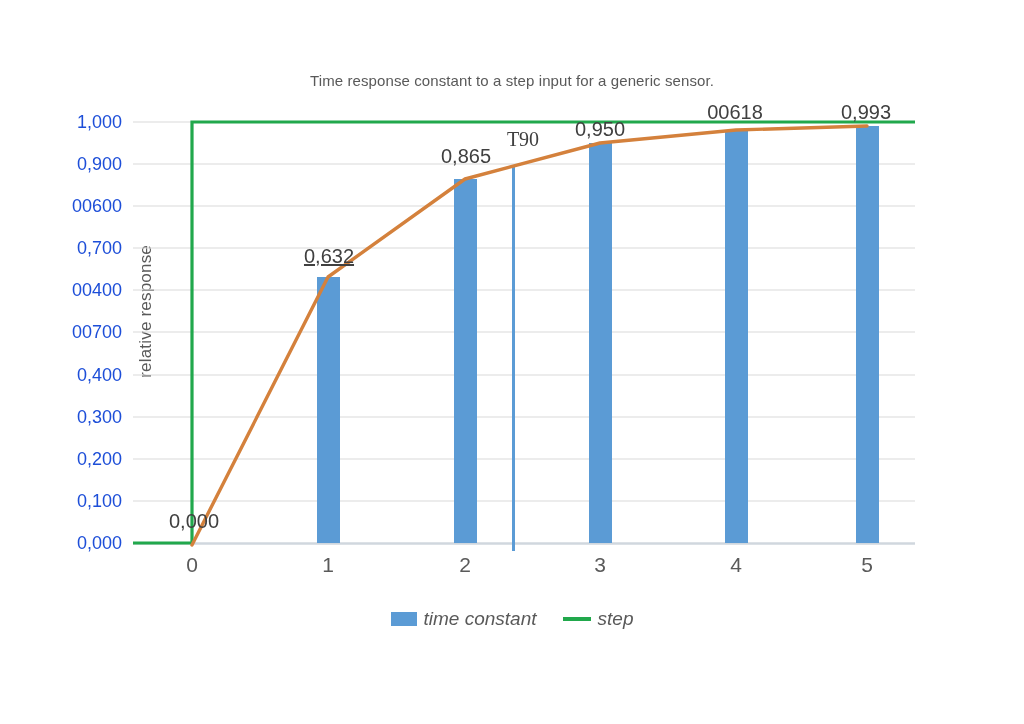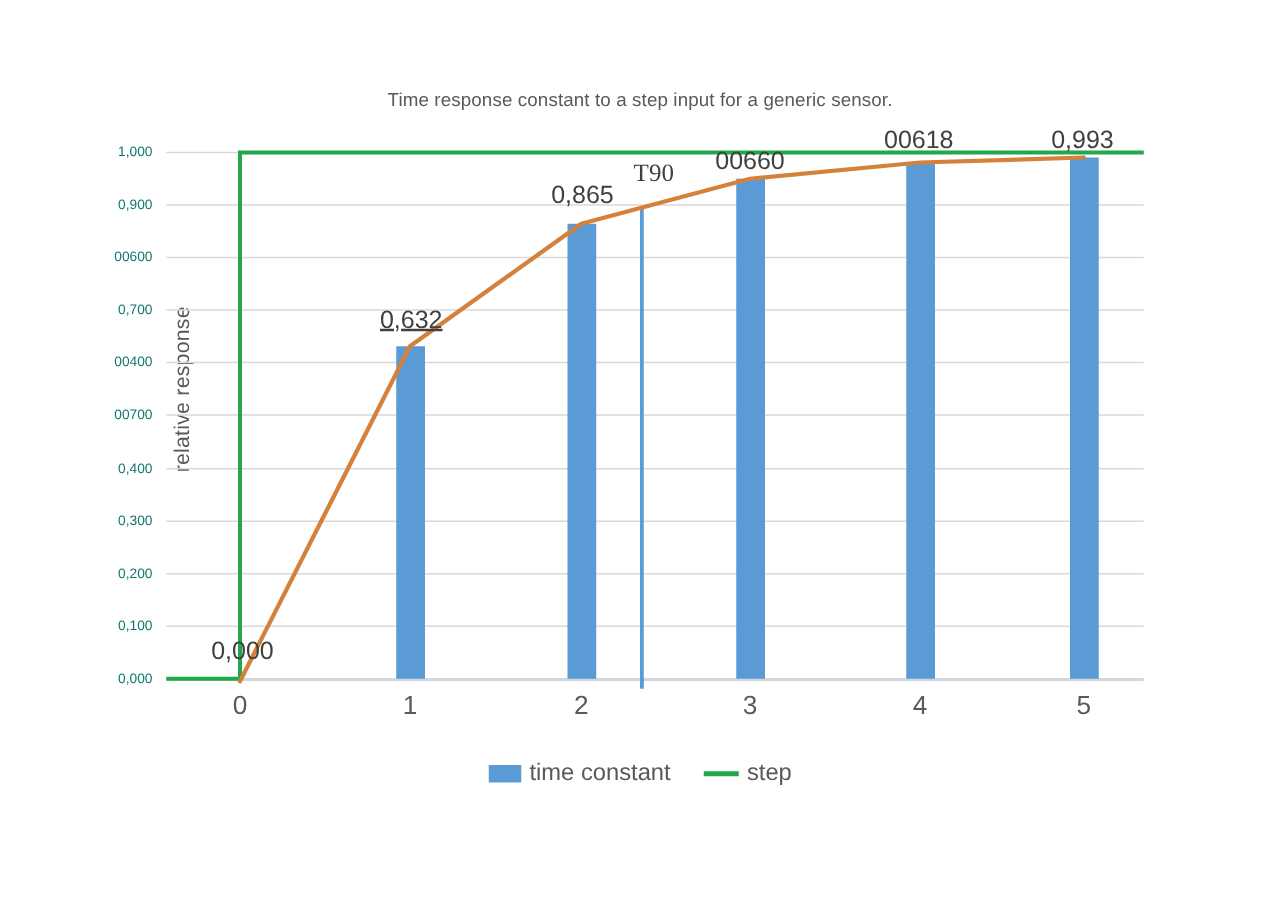--- a/index.html
+++ b/index.html
@@ -42,22 +42,22 @@
     writing-mode: vertical-rl;
     transform: rotate(180deg);
     white-space: nowrap;
     letter-spacing: 0.2px;
   }
   .ytick {
     position: absolute;
     right: 0;
     width: 70px;
     text-align: right;
-    font-size: 11px;
-    color: #0f766e;
+    font-size: 18px;
+    color: #1d4ed8;
     transform: translateY(-50%);
   }
   .ytick-wrap {
     position: absolute;
     left: 50px;
     top: 0;
     width: 72px;
     height: 724px;
   }
   .xtick {
@@ -78,20 +78,21 @@
     position: absolute;
     left: 0;
     top: 608px;
     width: 1024px;
     display: flex;
     align-items: center;
     justify-content: center;
     gap: 26px;
     font-size: 19px;
     color: #595959;
+    font-style: italic;
   }
   .legend-item {
     display: flex;
     align-items: center;
     gap: 7px;
   }
   .legend-swatch-bar {
     width: 26px;
     height: 14px;
     background: #5b9bd5;
@@ -158,21 +159,21 @@
     <line x1="513.5" y1="543" x2="513.5" y2="551" stroke="#5b9bd5" stroke-width="3"></line>
 
     <polyline points="133,543 192,543 192,122 915,122" fill="none" stroke="#21a84c" stroke-width="3.2" stroke-linejoin="miter" stroke-linecap="butt"></polyline>
 
     <path d="M 192,545 L 328,277 L 465,179 L 600,143 L 736,130 L 867,126" fill="none" stroke="#d4813c" stroke-width="3.4" stroke-linejoin="round" stroke-linecap="round"></path>
   </svg>
 
   <div class="dlabel" style="left:194px; top:510px;">0,000</div>
   <div class="dlabel" style="left:329px; top:245px;text-decoration:underline;">0,632</div>
   <div class="dlabel" style="left:466px; top:145px;">0,865</div>
-  <div class="dlabel" style="left:600px; top:118px;">00660</div>
+  <div class="dlabel" style="left:600px; top:118px;">0,950</div>
   <div class="dlabel" style="left:735px; top:101px;">00618</div>
   <div class="dlabel" style="left:866px; top:101px;">0,993</div>
   <div class="dlabel" style="left:523px; top:128px;font-family:Liberation Serif, serif;">T90</div>
 
   <div class="xtick" style="left:192px;">0</div>
   <div class="xtick" style="left:328px;">1</div>
   <div class="xtick" style="left:465px;">2</div>
   <div class="xtick" style="left:600px;">3</div>
   <div class="xtick" style="left:736px;">4</div>
   <div class="xtick" style="left:867px;">5</div>

